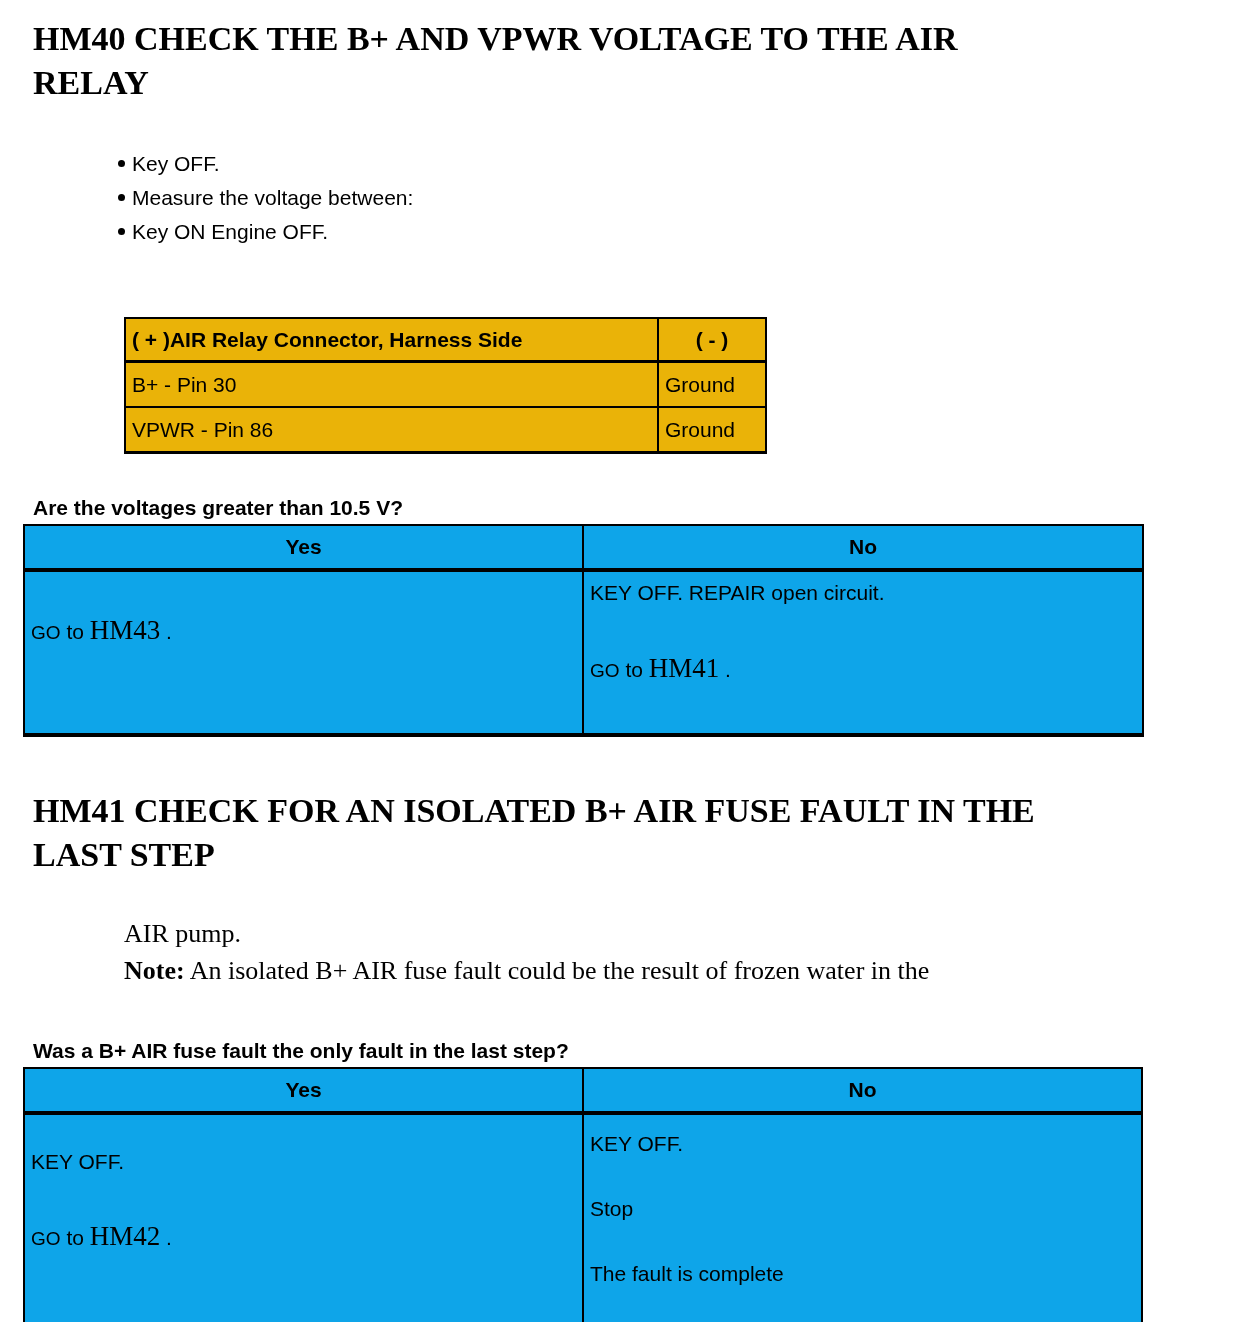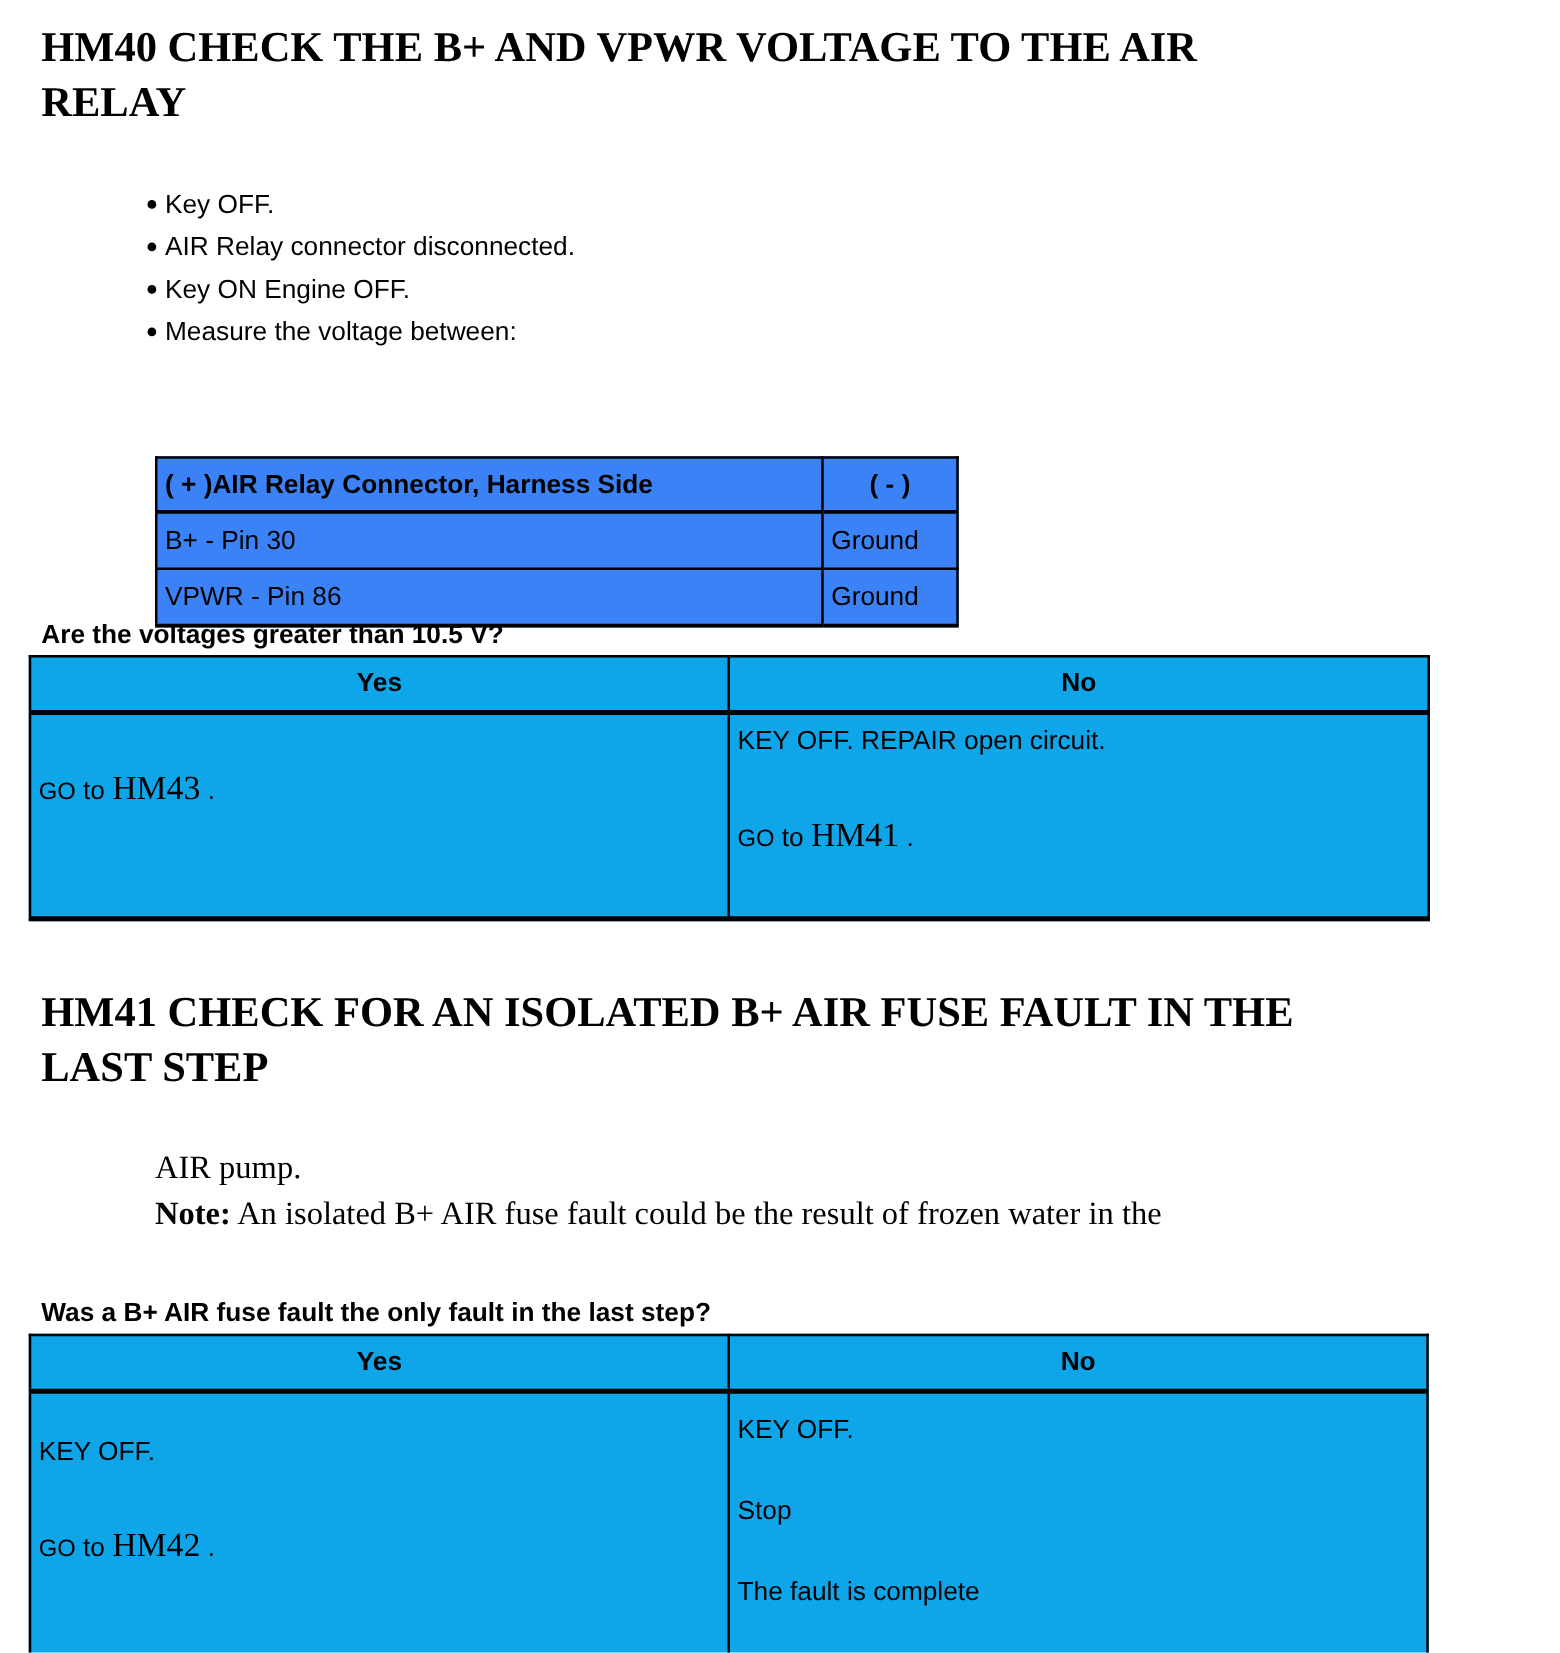--- a/index.html
+++ b/index.html
@@ -21,21 +21,21 @@
   ul.steps li {
     position:relative; padding-left:15px;
     font-size:21px; line-height:34px; white-space:nowrap;
   }
   ul.steps li::before {
     content:""; position:absolute; left:1px; top:13px;
     width:7px; height:7px; background:#000; border-radius:50%;
   }
 
   
-  table.mtable { border-collapse:collapse; table-layout:fixed; background:#3b82f6;margin-top:48px; }
+  table.mtable { border-collapse:collapse; table-layout:fixed; background:#eab308; }
   table.mtable th, table.mtable td {
     border:2px solid #000; font-size:21px; line-height:25px;
     padding:0 0 0 6px; vertical-align:middle; overflow:hidden; white-space:nowrap;
   }
   table.mtable th { font-weight:bold; height:41px; text-align:left; }
   table.mtable thead th { border-bottom:3px solid #000; }
   table.mtable th.center { text-align:center; padding-left:0; }
   table.mtable td { height:43px; }
   table.mtable tr.last td { border-bottom:3px solid #000; }
 
@@ -84,23 +84,22 @@
 </head>
 <body>
 
 <div class="abs section-title" style="left:33px; top:17px;">
   <span>HM40 CHECK THE B+ AND VPWR VOLTAGE TO THE AIR</span>
   <span>RELAY</span>
 </div>
 
 <ul class="abs steps" style="left:117px; top:147px;">
   <li>Key OFF.</li>
-  <li>AIR Relay connector disconnected.</li>
+  <li>Measure the voltage between:</li>
   <li>Key ON Engine OFF.</li>
-  <li>Measure the voltage between:</li>
 </ul>
 
 <table class="abs mtable" style="left:124px; top:317px; width:641px;">
   <colgroup>
       <col style="width:533px">
       <col style="width:108px">
     </colgroup>
   <thead>
     <tr>
       <th>( + )AIR Relay Connector, Harness Side</th>

